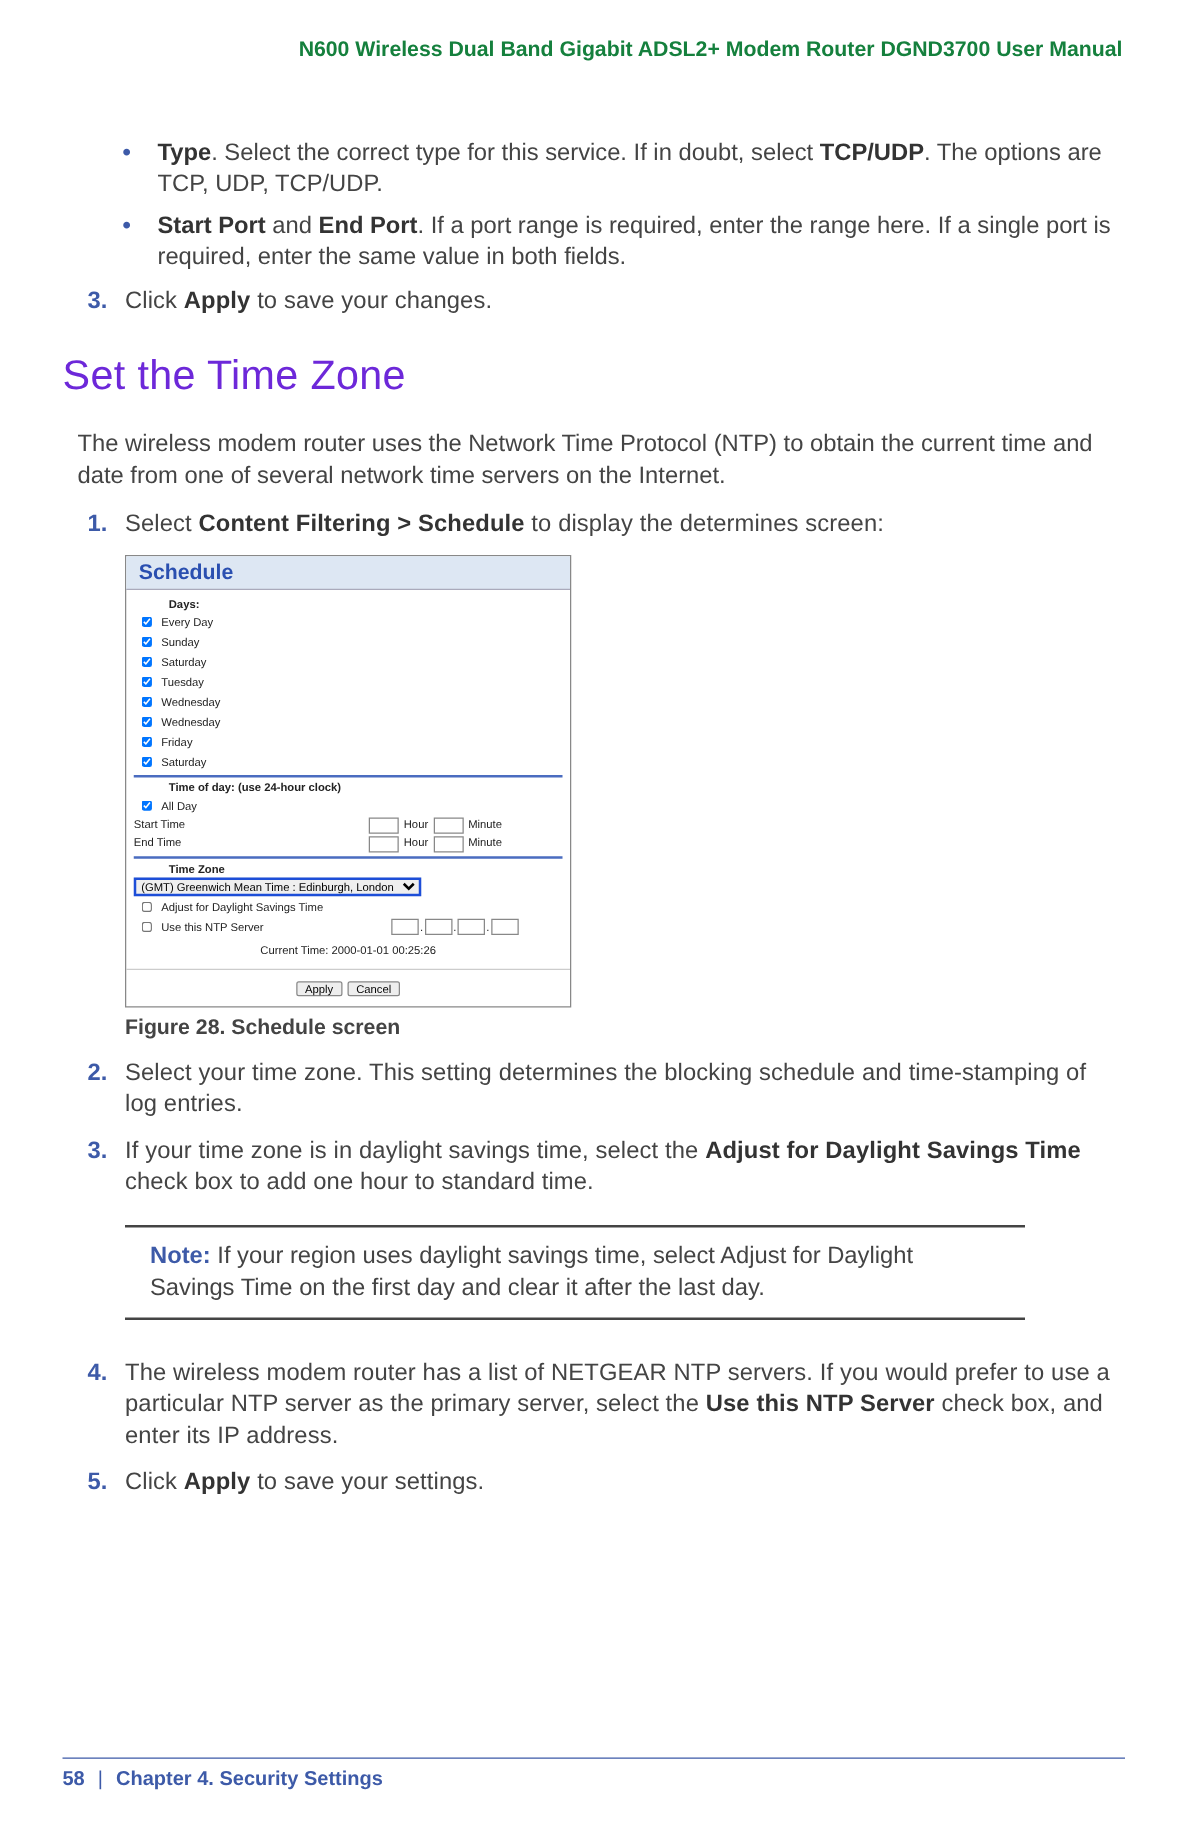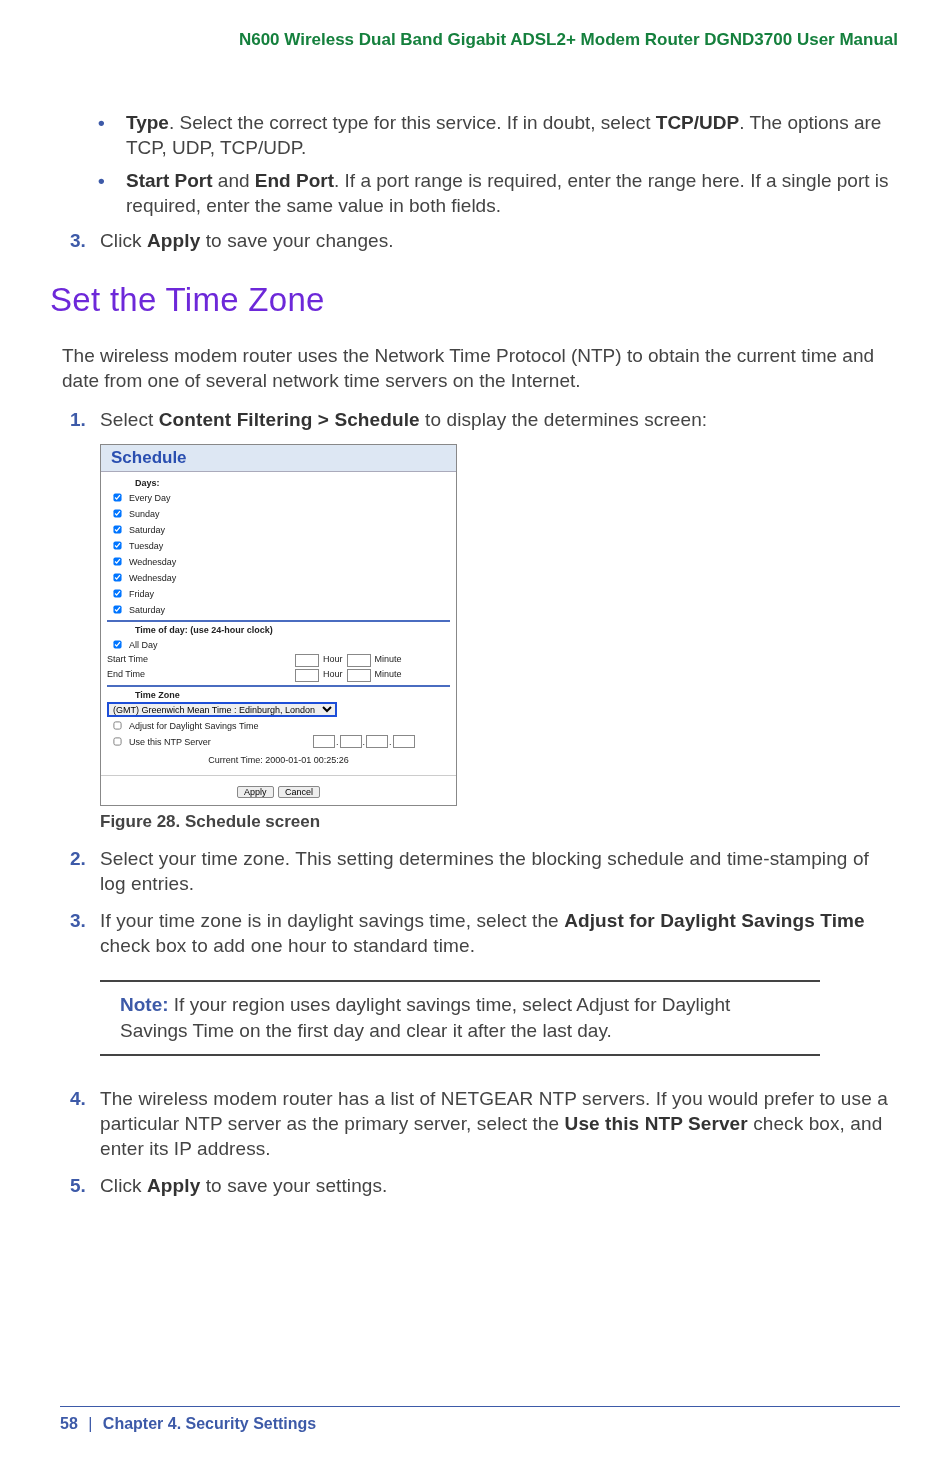--- a/index.html
+++ b/index.html
@@ -193,21 +193,21 @@
     line-height: 26px;
     color: #444;
   }
   .note-label {
     color: #3d5aa8;
     font-weight: bold;
   }
   .footer {
     position: absolute;
     bottom: 28px;
-    left: 60px;
+    left: 50px;
     right: 50px;
     border-top: 1.5px solid #3d5aa8;
     padding-top: 8px;
     font-size: 16px;
     color: #3d5aa8;
   }
   .footer-page {
     font-weight: bold;
   }
   .footer-sep {

